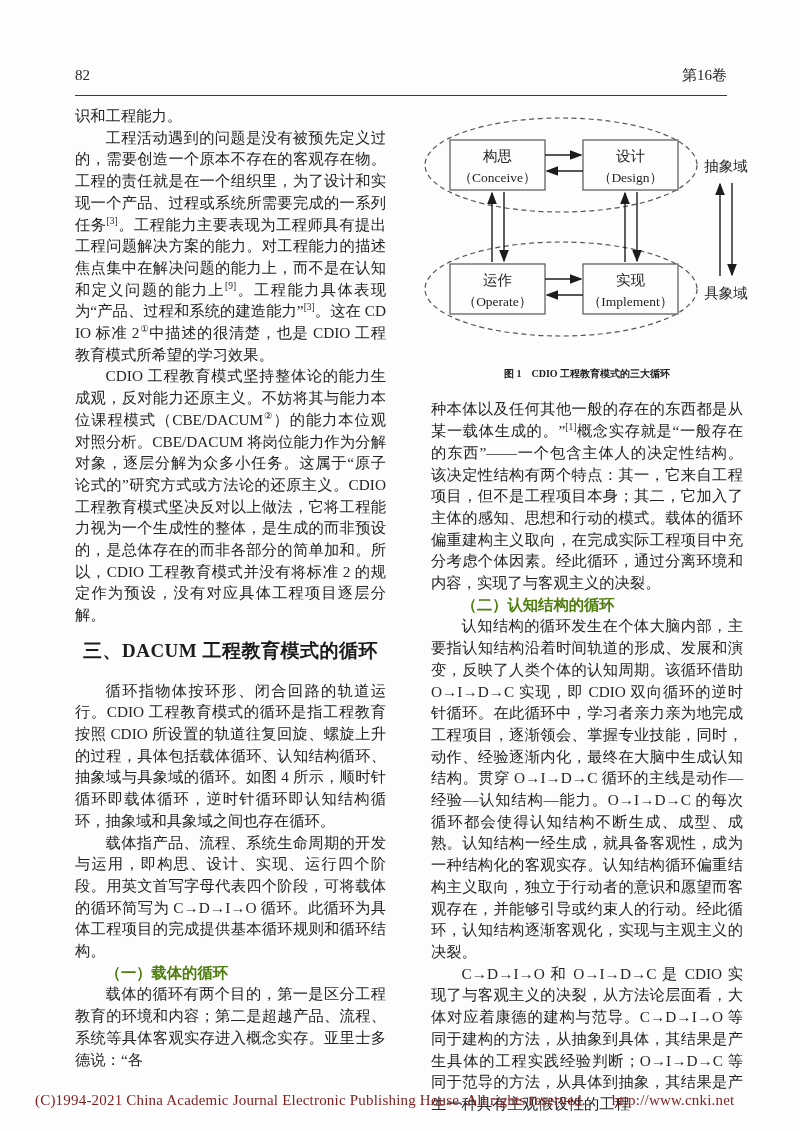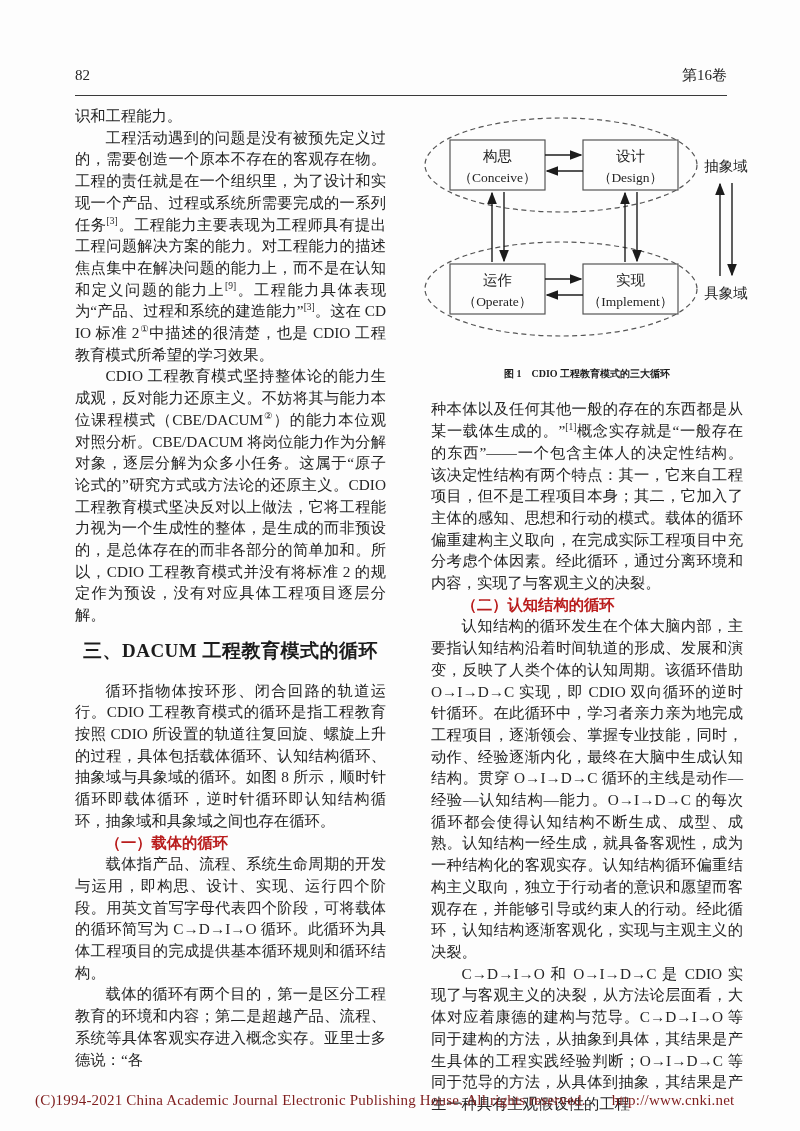--- a/index.html
+++ b/index.html
@@ -35,21 +35,21 @@
   .col p{margin:0;font-family:Liberation Serif, serif;}
   .indent{text-indent:2em;}
   sup{font-size:9.5px;line-height:0;vertical-align:super;}
   .section-heading{
     font-family:"Liberation Sans","DejaVu Sans",sans-serif;
     font-weight:bold;font-size:19px;text-align:center;text-indent:0;
     margin:14px 0 18px 0 !important;letter-spacing:.5px;color:#1c1c1c;
   }
   .subheading{
     font-family:"Liberation Sans","DejaVu Sans",sans-serif;
-    font-weight:bold;color:#b91c1c;
+    font-weight:bold;color:#4d7c0f;
   }
   
   .figure-wrap{margin:8px 0 0 -11px;width:350px;}
   .figure-caption{
     font-family:"Liberation Sans","DejaVu Sans",sans-serif;
     font-weight:bold;font-size:10px;text-align:center;text-indent:0;
     margin:10px 0 14px 0 !important;color:#1c1c1c;
   }
   svg text{font-family:"Liberation Serif","DejaVu Serif",serif;fill:#242424;}
   svg .cn{font-size:14.5px;}
@@ -71,23 +71,23 @@
     <span>82</span>
     <span>第16卷</span>
   </div>
   <div class="header-rule"></div>
 
   <div class="col col-left">
     <p>识和工程能力。</p>
     <p class="indent">工程活动遇到的问题是没有被预先定义过的，需要创造一个原本不存在的客观存在物。工程的责任就是在一个组织里，为了设计和实现一个产品、过程或系统所需要完成的一系列任务<sup>[3]</sup>。工程能力主要表现为工程师具有提出工程问题解决方案的能力。对工程能力的描述焦点集中在解决问题的能力上，而不是在认知和定义问题的能力上<sup>[9]</sup>。工程能力具体表现为“产品、过程和系统的建造能力”<sup>[3]</sup>。这在 CDIO 标准 2<sup>①</sup>中描述的很清楚，也是 CDIO 工程教育模式所希望的学习效果。</p>
     <p class="indent">CDIO 工程教育模式坚持整体论的能力生成观，反对能力还原主义。不妨将其与能力本位课程模式（CBE/DACUM<sup>②</sup>）的能力本位观对照分析。CBE/DACUM 将岗位能力作为分解对象，逐层分解为众多小任务。这属于“原子论式的”研究方式或方法论的还原主义。CDIO 工程教育模式坚决反对以上做法，它将工程能力视为一个生成性的整体，是生成的而非预设的，是总体存在的而非各部分的简单加和。所以，CDIO 工程教育模式并没有将标准 2 的规定作为预设，没有对应具体工程项目逐层分解。</p>
     <p class="section-heading">三、DACUM 工程教育模式的循环</p>
-    <p class="indent">循环指物体按环形、闭合回路的轨道运行。CDIO 工程教育模式的循环是指工程教育按照 CDIO 所设置的轨道往复回旋、螺旋上升的过程，具体包括载体循环、认知结构循环、抽象域与具象域的循环。如图 8 所示，顺时针循环即载体循环，逆时针循环即认知结构循环，抽象域和具象域之间也存在循环。</p>
+    <p class="indent">循环指物体按环形、闭合回路的轨道运行。CDIO 工程教育模式的循环是指工程教育按照 CDIO 所设置的轨道往复回旋、螺旋上升的过程，具体包括载体循环、认知结构循环、抽象域与具象域的循环。如图 4 所示，顺时针循环即载体循环，逆时针循环即认知结构循环，抽象域和具象域之间也存在循环。</p>
+    <p class="indent">载体指产品、流程、系统生命周期的开发与运用，即构思、设计、实现、运行四个阶段。用英文首写字母代表四个阶段，可将载体的循环简写为 C→D→I→O 循环。此循环为具体工程项目的完成提供基本循环规则和循环结构。</p>
     <p class="indent subheading">（一）载体的循环</p>
-    <p class="indent">载体指产品、流程、系统生命周期的开发与运用，即构思、设计、实现、运行四个阶段。用英文首写字母代表四个阶段，可将载体的循环简写为 C→D→I→O 循环。此循环为具体工程项目的完成提供基本循环规则和循环结构。</p>
     <p class="indent">载体的循环有两个目的，第一是区分工程教育的环境和内容；第二是超越产品、流程、系统等具体客观实存进入概念实存。亚里士多德说：“各</p>
   </div>
 
   <div class="col col-right">
 
     <div class="figure-wrap">
       <svg width="350" height="234" viewBox="0 0 350 234">
         <defs>
           <marker id="arr" markerWidth="9" markerHeight="7" refX="8" refY="3.5" orient="auto">
             <path d="M0,0 L9,3.5 L0,7 Z" fill="#1c1c1c"></path>

